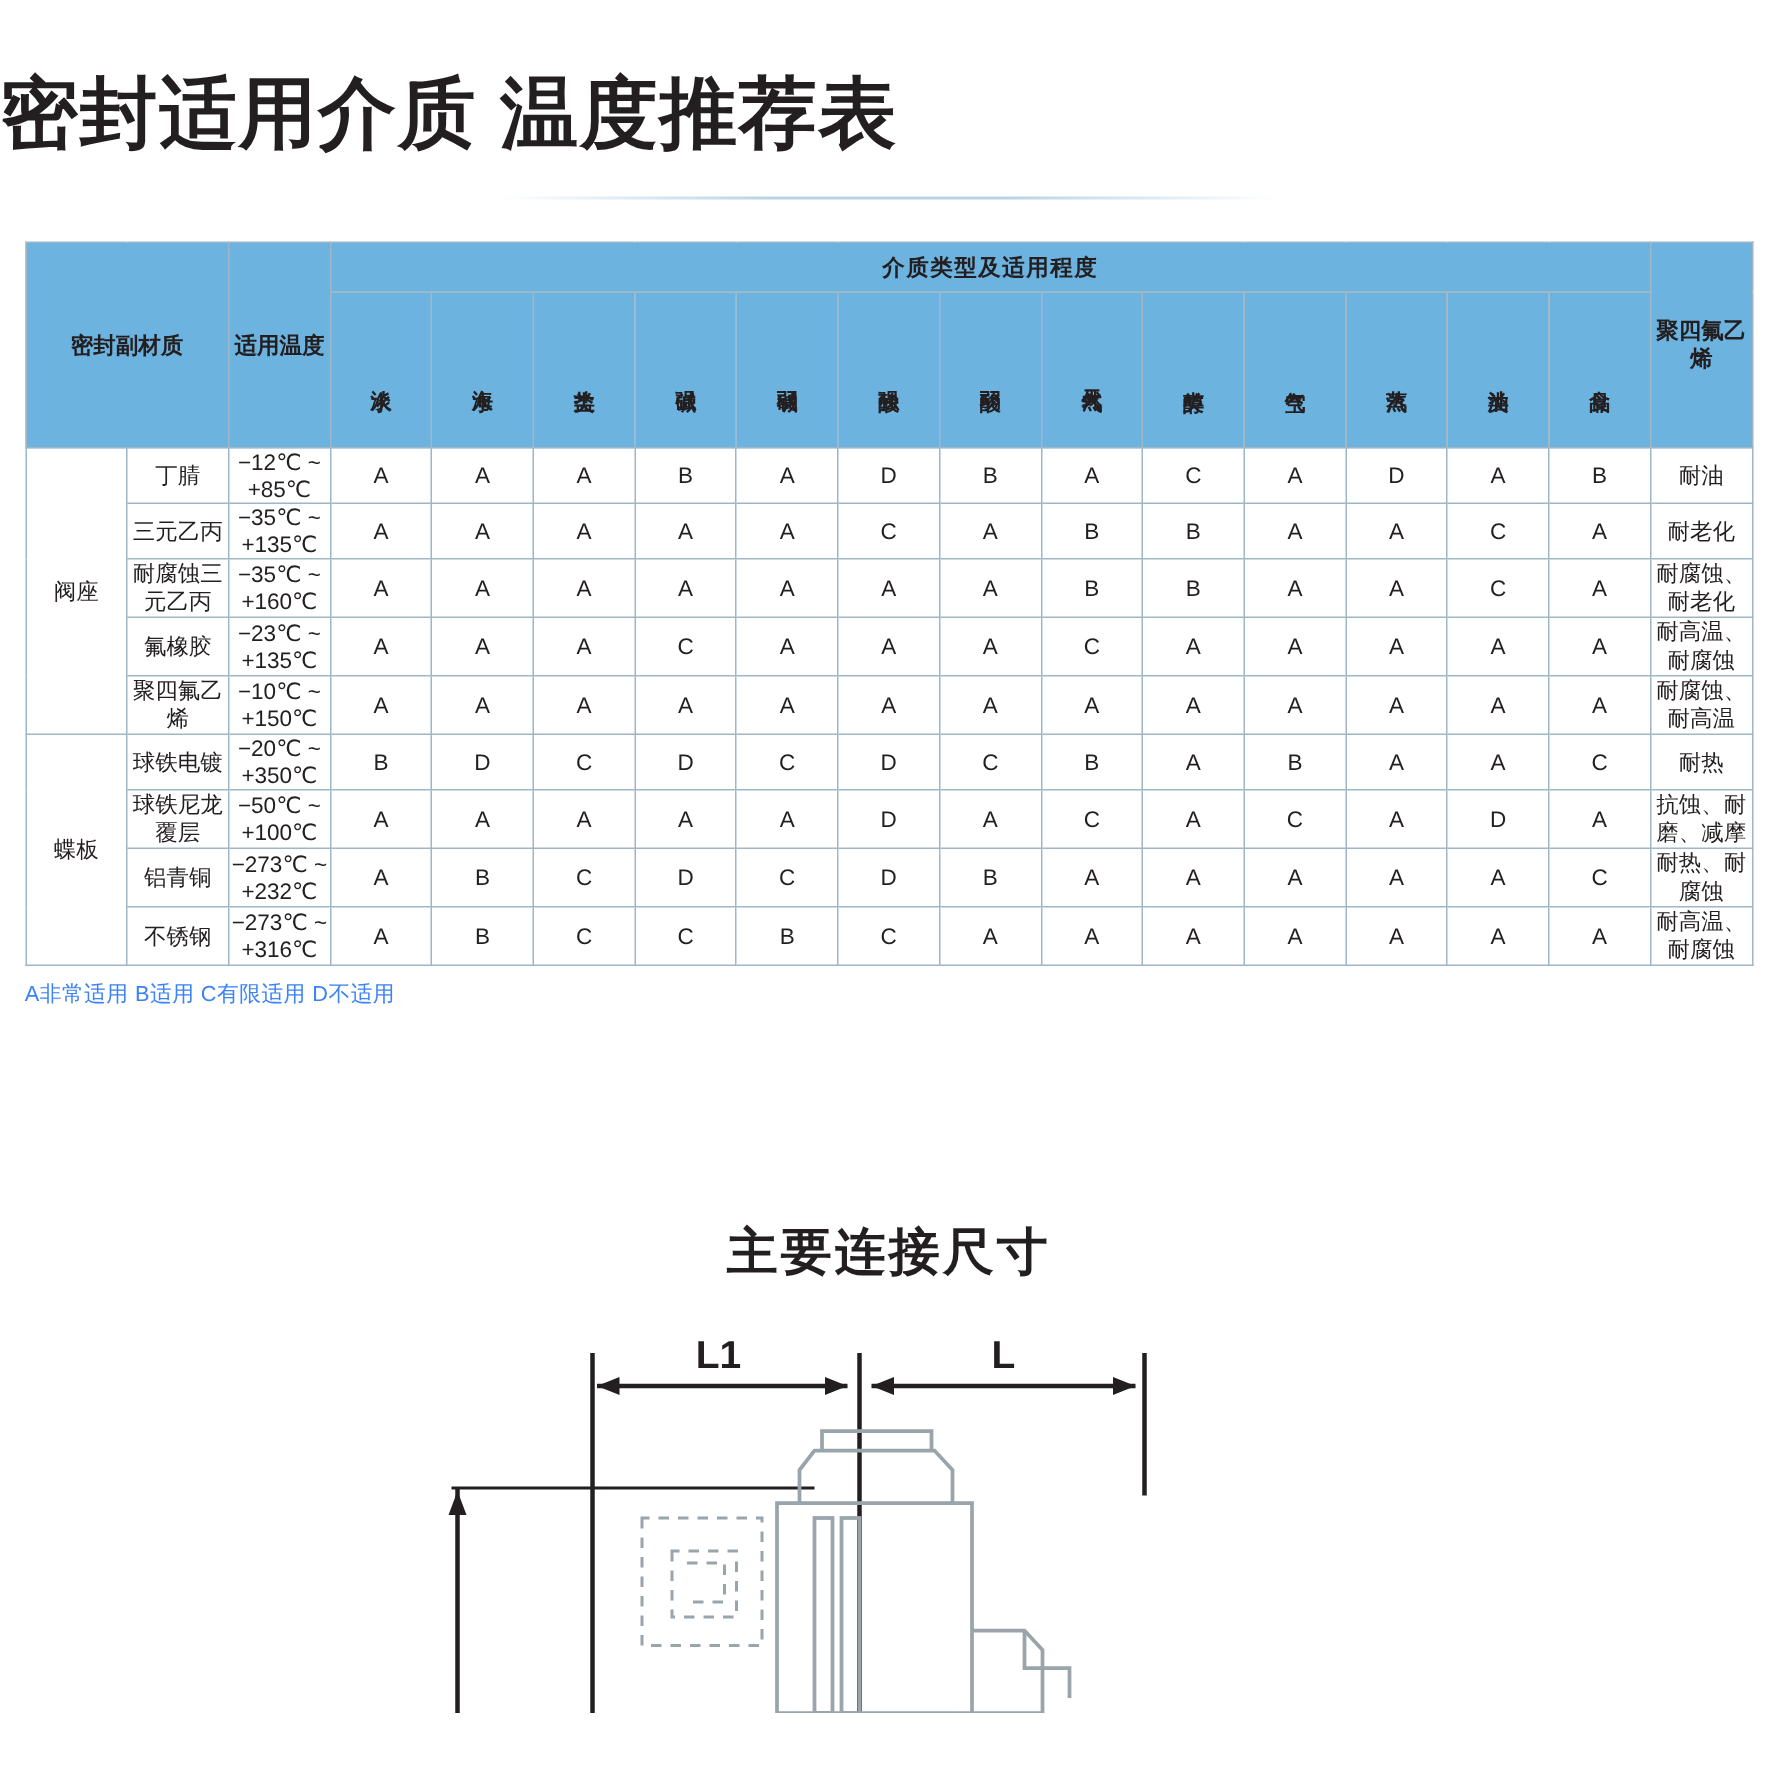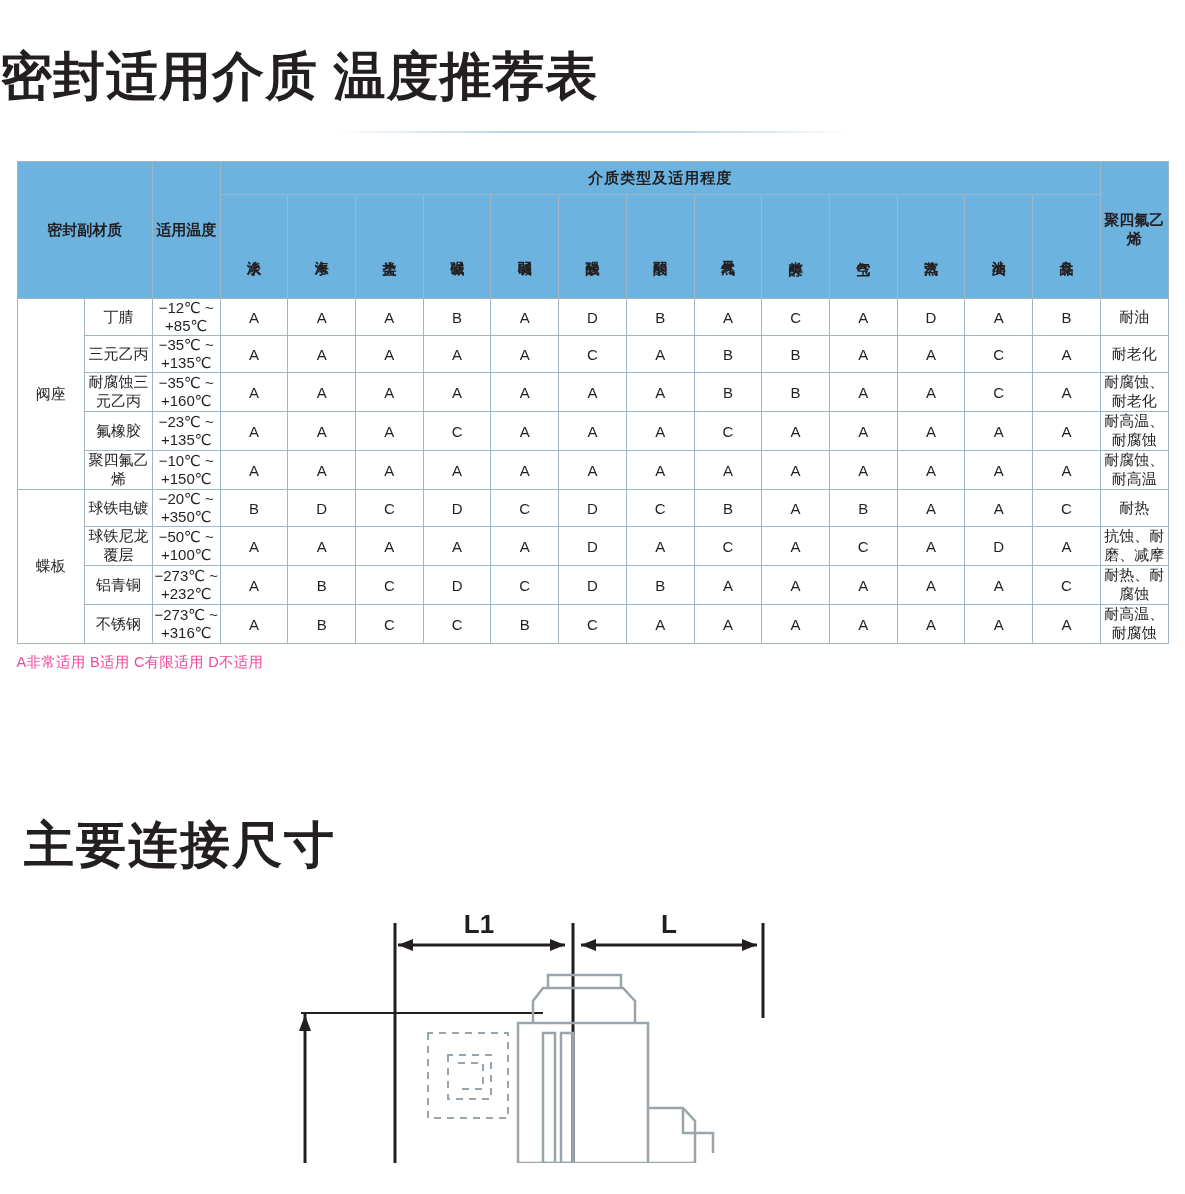--- a/index.html
+++ b/index.html
@@ -90,31 +90,30 @@
   td.feature {
     text-align: left;
     padding-left: 12px;
     font-size: 15px;
     width: 186px;
   }
   .legend {
     width: 1152px;
     margin: 9px auto 0 auto;
     font-size: 14.5px;
-    color: #ec4899;
+    color: #3b82f6;
     letter-spacing: 0.3px;
   }
   .section-title-2 {
-    text-align: left;
-    font-size: 50px;
+    text-align: center;
+    font-size: 34px;
     font-weight: bold;
     color: #231f20;
     margin-top: 140px;
     letter-spacing: 2px;
-    margin-left: 24px;
   }
   .drawing-wrap {
     margin: 24px auto 0 auto;
     width: 700px;
     position: relative;
     height: 260px;
   }
   .drawing-wrap svg {
     display: block;
   }

